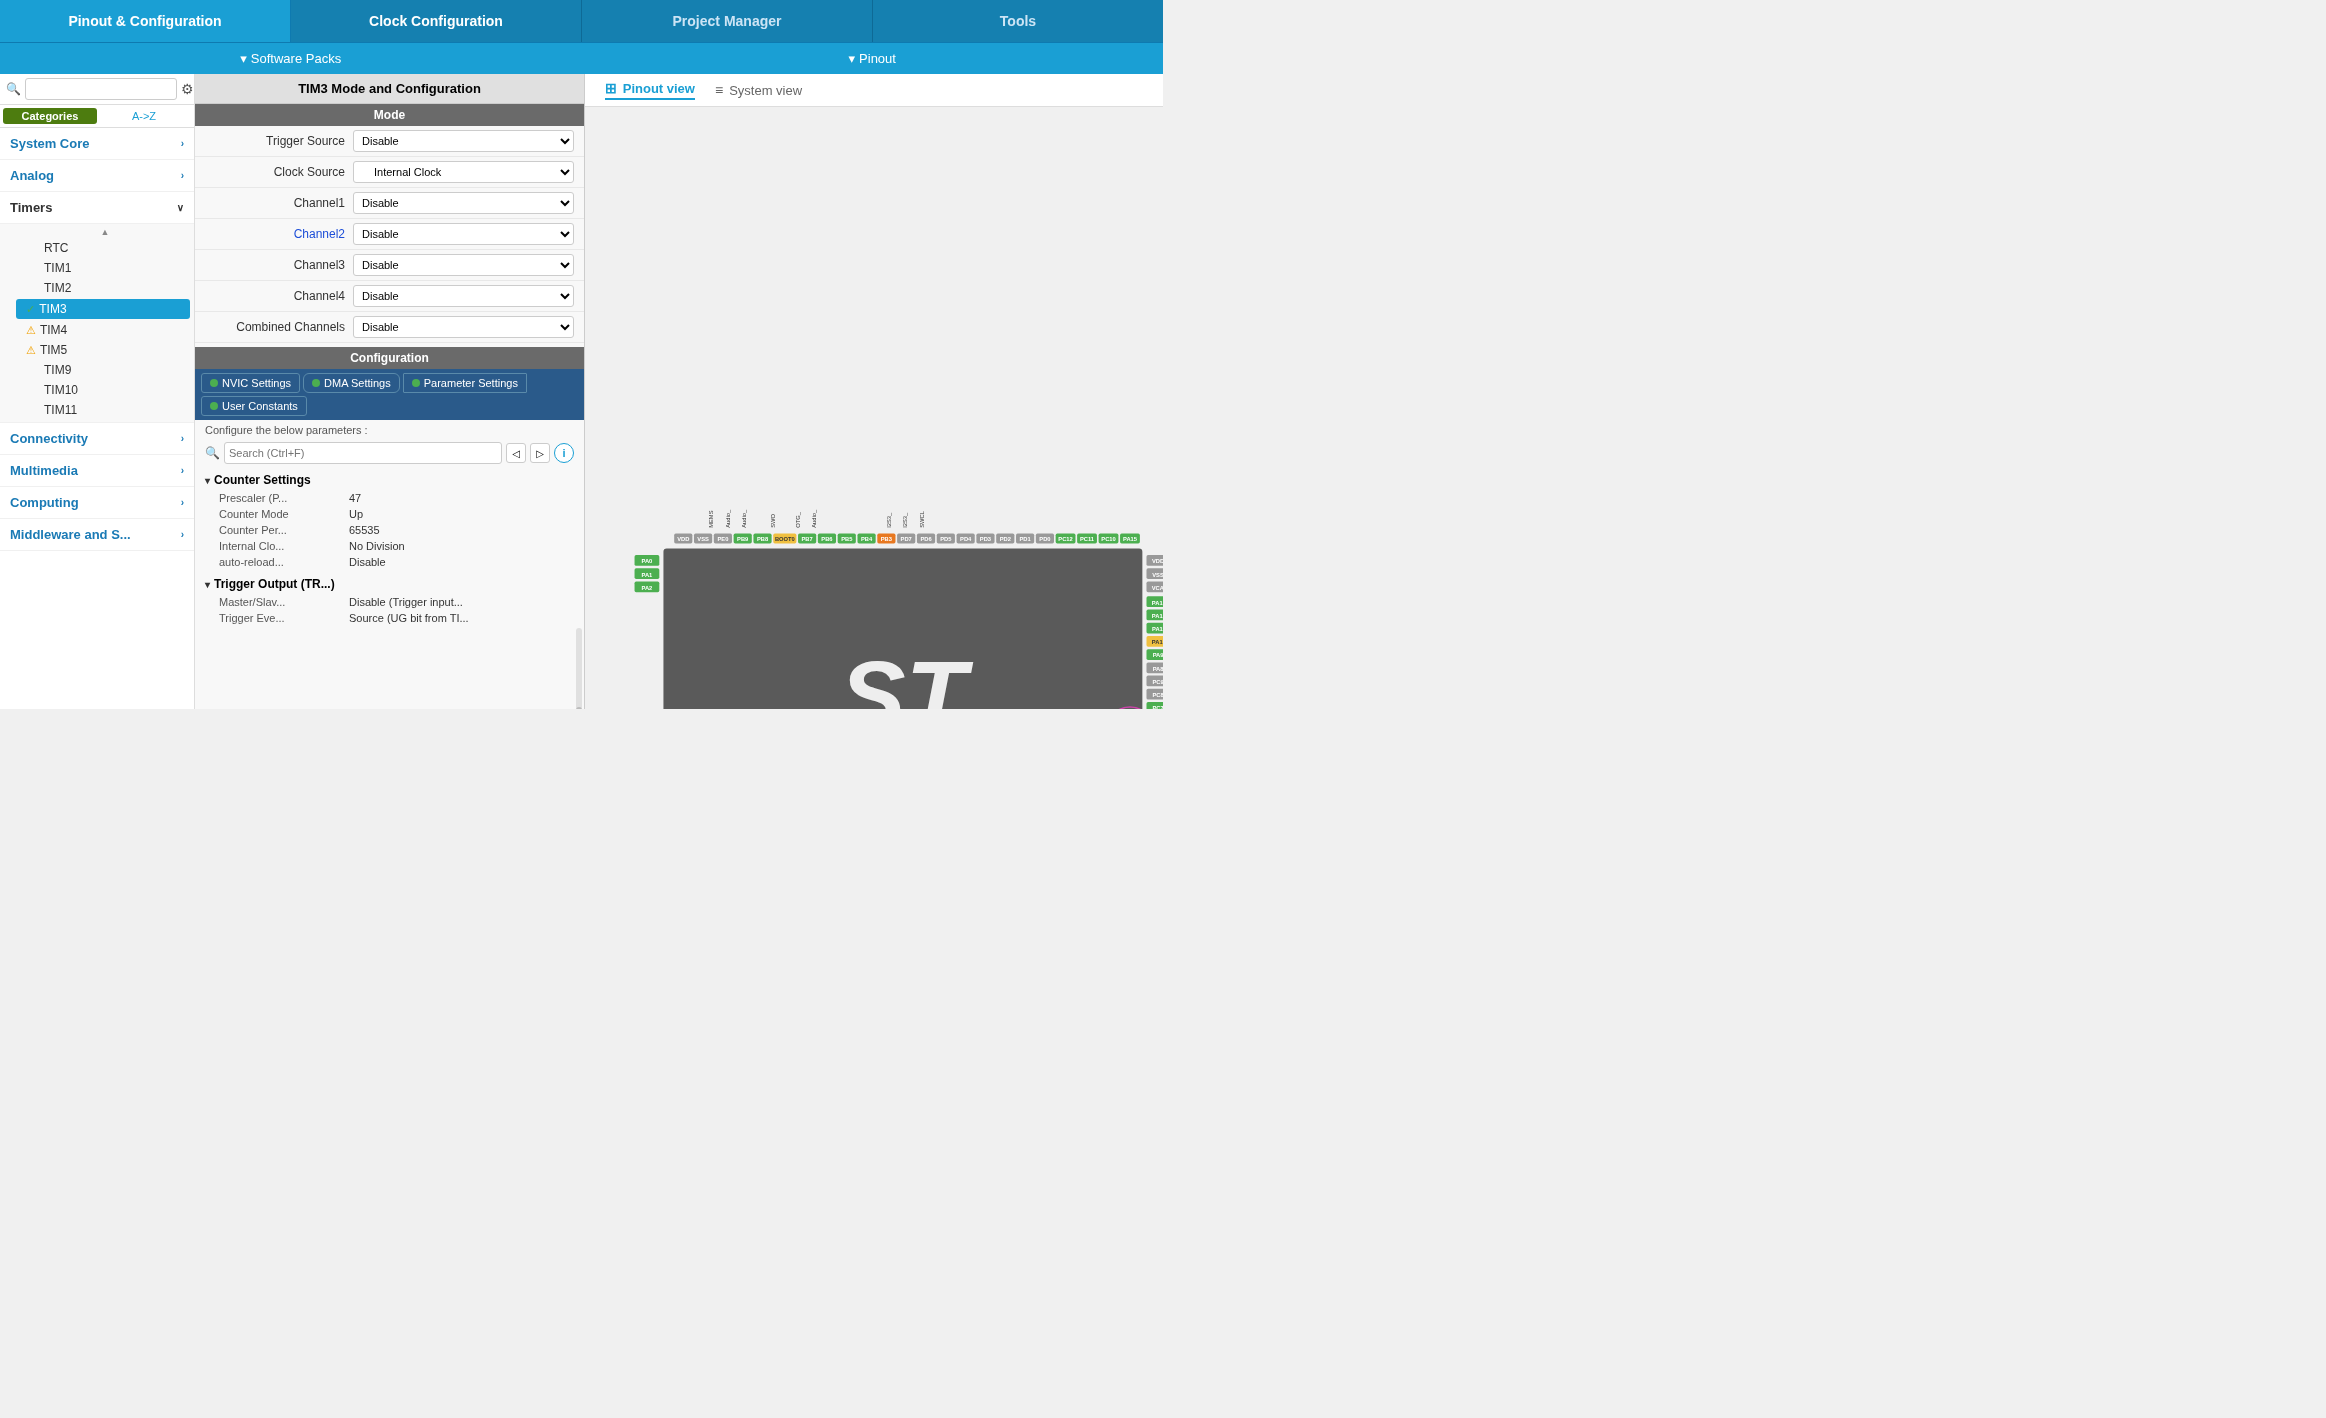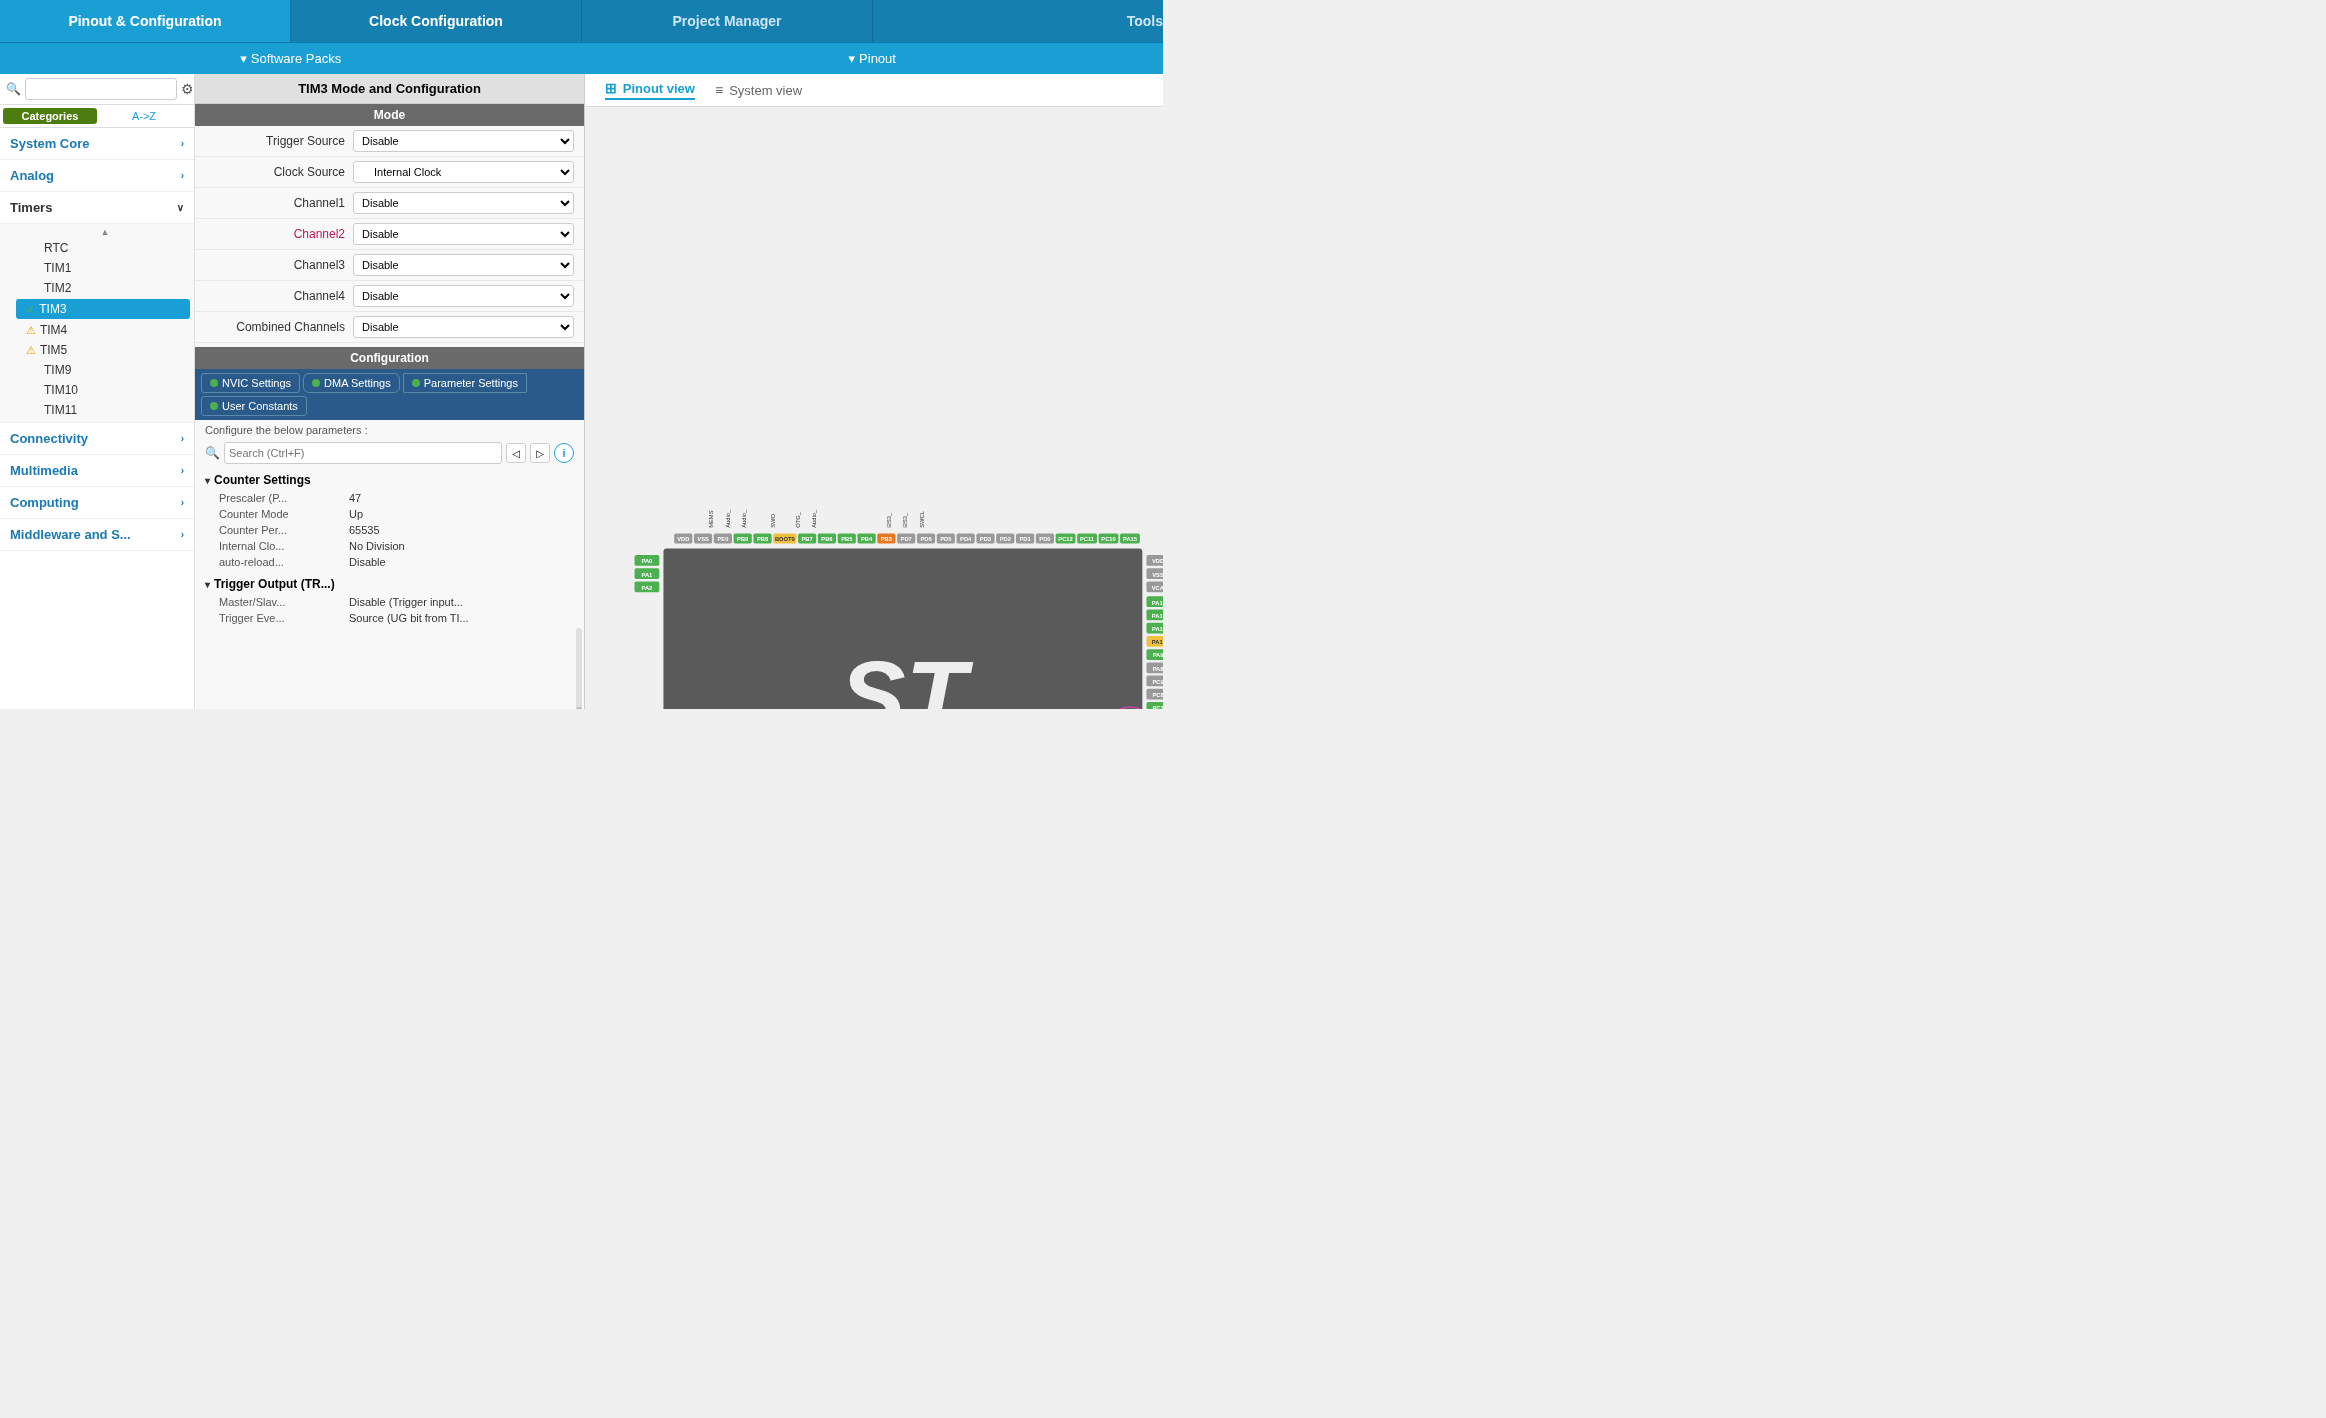--- a/index.html
+++ b/index.html
@@ -11,21 +11,21 @@
 <div style="display:flex; width:100%; height:42px; background:#1a9fd4;">
   <div style="flex:1; display:flex; align-items:center; justify-content:center; background:#1a9fd4; color:white; font-size:14px; font-weight:700; cursor:pointer; border-right:1px solid #0e7ab0;">
     <span>Pinout &amp; Configuration</span>
   </div>
   <div style="flex:1; display:flex; align-items:center; justify-content:center; background:#1580b0; color:white; font-size:14px; font-weight:700; cursor:pointer; border-right:1px solid #0e6a96;">
     <span>Clock Configuration</span>
   </div>
   <div style="flex:1; display:flex; align-items:center; justify-content:center; background:#1580b0; color:#cce4f5; font-size:14px; font-weight:700; cursor:pointer; border-right:1px solid #0e6a96;">
     <span>Project Manager</span>
   </div>
-  <div style="flex:1; display:flex; align-items:center; justify-content:flex-end; background:#1580b0; color:#cce4f5; font-size:14px; font-weight:700; cursor:pointer;">
+  <div style="flex:1; display:flex; align-items:center; justify-content:center; background:#1580b0; color:#cce4f5; font-size:14px; font-weight:700; cursor:pointer;">
     <span>Tools</span>
   </div>
 </div>
 
 <div style="display:flex; height:32px; background:#1a9fd4; border-top:1px solid #0e7ab0;">
   <div style="flex:1; display:flex; align-items:center; justify-content:center; color:white; font-size:13px; font-weight:500; cursor:pointer; gap:4px;">
     <span>▾</span>
     <span>Software Packs</span>
   </div>
   <div style="flex:1; display:flex; align-items:center; justify-content:center; color:white; font-size:13px; font-weight:500; cursor:pointer; gap:4px;">
@@ -139,21 +139,21 @@
         <option>Internal Clock</option>
       </select>
     </div>
     <div style="display:flex; align-items:center; padding:4px 10px; gap:8px; border-bottom:1px solid #e8e8e8;">
       <label style="width:140px; font-size:12px; color:#333; text-align:right;">Channel1</label>
       <select style="flex:1; height:22px; border:1px solid #ccc; border-radius:3px; font-size:11px; background:white; padding:0 4px;">
         <option>Disable</option>
       </select>
     </div>
     <div style="display:flex; align-items:center; padding:4px 10px; gap:8px; border-bottom:1px solid #e8e8e8;">
-      <label style="width:140px; font-size:12px; color:#be185d; text-align:right;">Channel2</label>
+      <label style="width:140px; font-size:12px; color:#1d4ed8; text-align:right;">Channel2</label>
       <select style="flex:1; height:22px; border:1px solid #ccc; border-radius:3px; font-size:11px; background:white; padding:0 4px;">
         <option>Disable</option>
       </select>
     </div>
     <div style="display:flex; align-items:center; padding:4px 10px; gap:8px; border-bottom:1px solid #e8e8e8;">
       <label style="width:140px; font-size:12px; color:#333; text-align:right;">Channel3</label>
       <select style="flex:1; height:22px; border:1px solid #ccc; border-radius:3px; font-size:11px; background:white; padding:0 4px;">
         <option>Disable</option>
       </select>
     </div>

